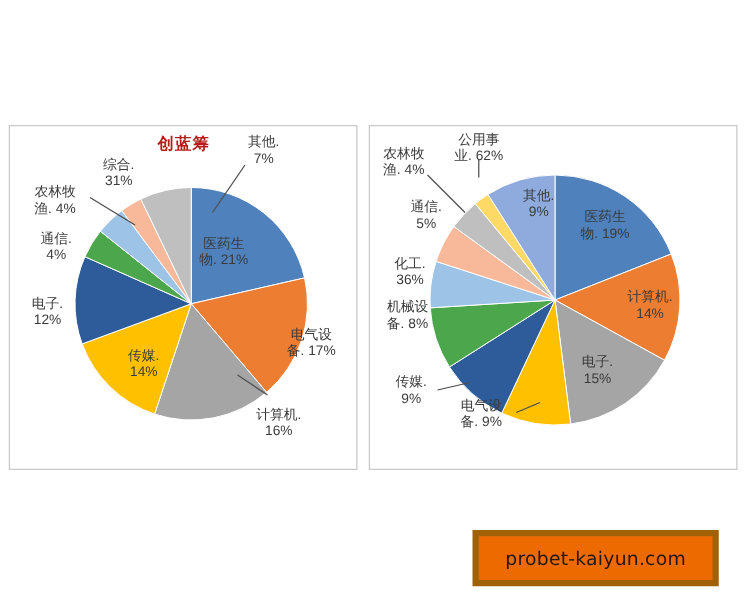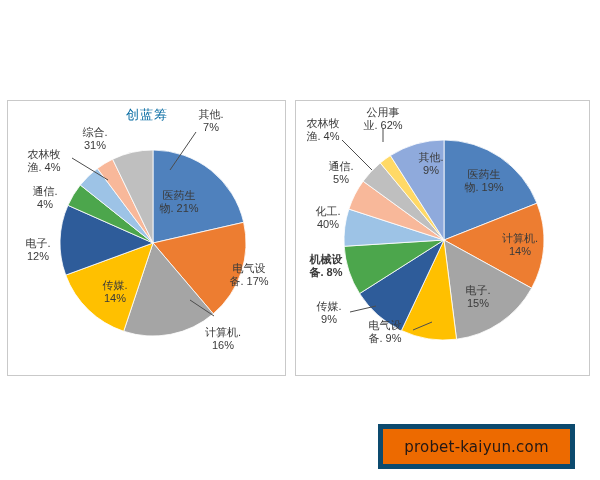--- a/index.html
+++ b/index.html
@@ -13,43 +13,43 @@
     position:absolute;
     background:#ffffff;
     border:1px solid #c9c9c9;
     box-sizing:border-box;
   }
   #panel-left{ left:7px;  top:100px; width:279px; height:276px; }
   #panel-right{left:295px;top:100px; width:295px; height:276px; }
 
   .chart-title{
     position:absolute;
-    font-weight:normal;
-    color:#0369a1;
+    font-weight:bold;
+    color:#b91c1c;
     font-size:13px;
     letter-spacing:1px;
     white-space:nowrap;
   }
   .pie-svg{position:absolute;left:0;top:0;overflow:visible;}
 
   .lbl{
     position:absolute;
     font-size:11px;
     color:#3a3a3a;
     line-height:13px;
     white-space:pre-line;
     text-align:center;
   }
 
   
   #watermark{
     position:absolute;
     left:378px; top:424px;
     width:197px; height:45px;
-    background:#0c4a6e;
+    background:#a16207;
     padding:5px;
     box-sizing:border-box;
   }
   #watermark-inner{
     width:100%;height:100%;
     background:#ED6A00;
     display:flex;align-items:center;justify-content:center;
   }
   #watermark-text{
     color:#231815;
@@ -117,22 +117,22 @@
     <line x1="383" y1="128" x2="383" y2="142" stroke="#4d4d4d" stroke-width="1"></line>
   </svg>
 <div id="right-labels">
     <div class="lbl" style="left: 356px; top: 106px; width: 54px;">公用事
 业. 62%</div>
     <div class="lbl" style="left: 297px; top: 117px; width: 52px;">农林牧
 渔. 4%</div>
     <div class="lbl" style="left: 318px; top: 160px; width: 46px;">通信.
 5%</div>
     <div class="lbl" style="left: 306px; top: 205px; width: 44px;">化工.
-40%</div>
-    <div class="lbl" style="left: 299px; top: 253px; width: 54px; font-weight: bold;">机械设
+36%</div>
+    <div class="lbl" style="left: 299px; top: 240px; width: 54px;">机械设
 备. 8%</div>
     <div class="lbl" style="left: 306px; top: 300px; width: 46px;">传媒.
 9%</div>
     <div class="lbl" style="left: 358px; top: 319px; width: 54px;">电气设
 备. 9%</div>
     <div class="lbl" style="left: 408px; top: 151px; width: 46px;">其他.
 9%</div>
     <div class="lbl" style="left: 455px; top: 168px; width: 58px;">医药生
 物. 19%</div>
     <div class="lbl" style="left: 492px; top: 232px; width: 56px;">计算机.

